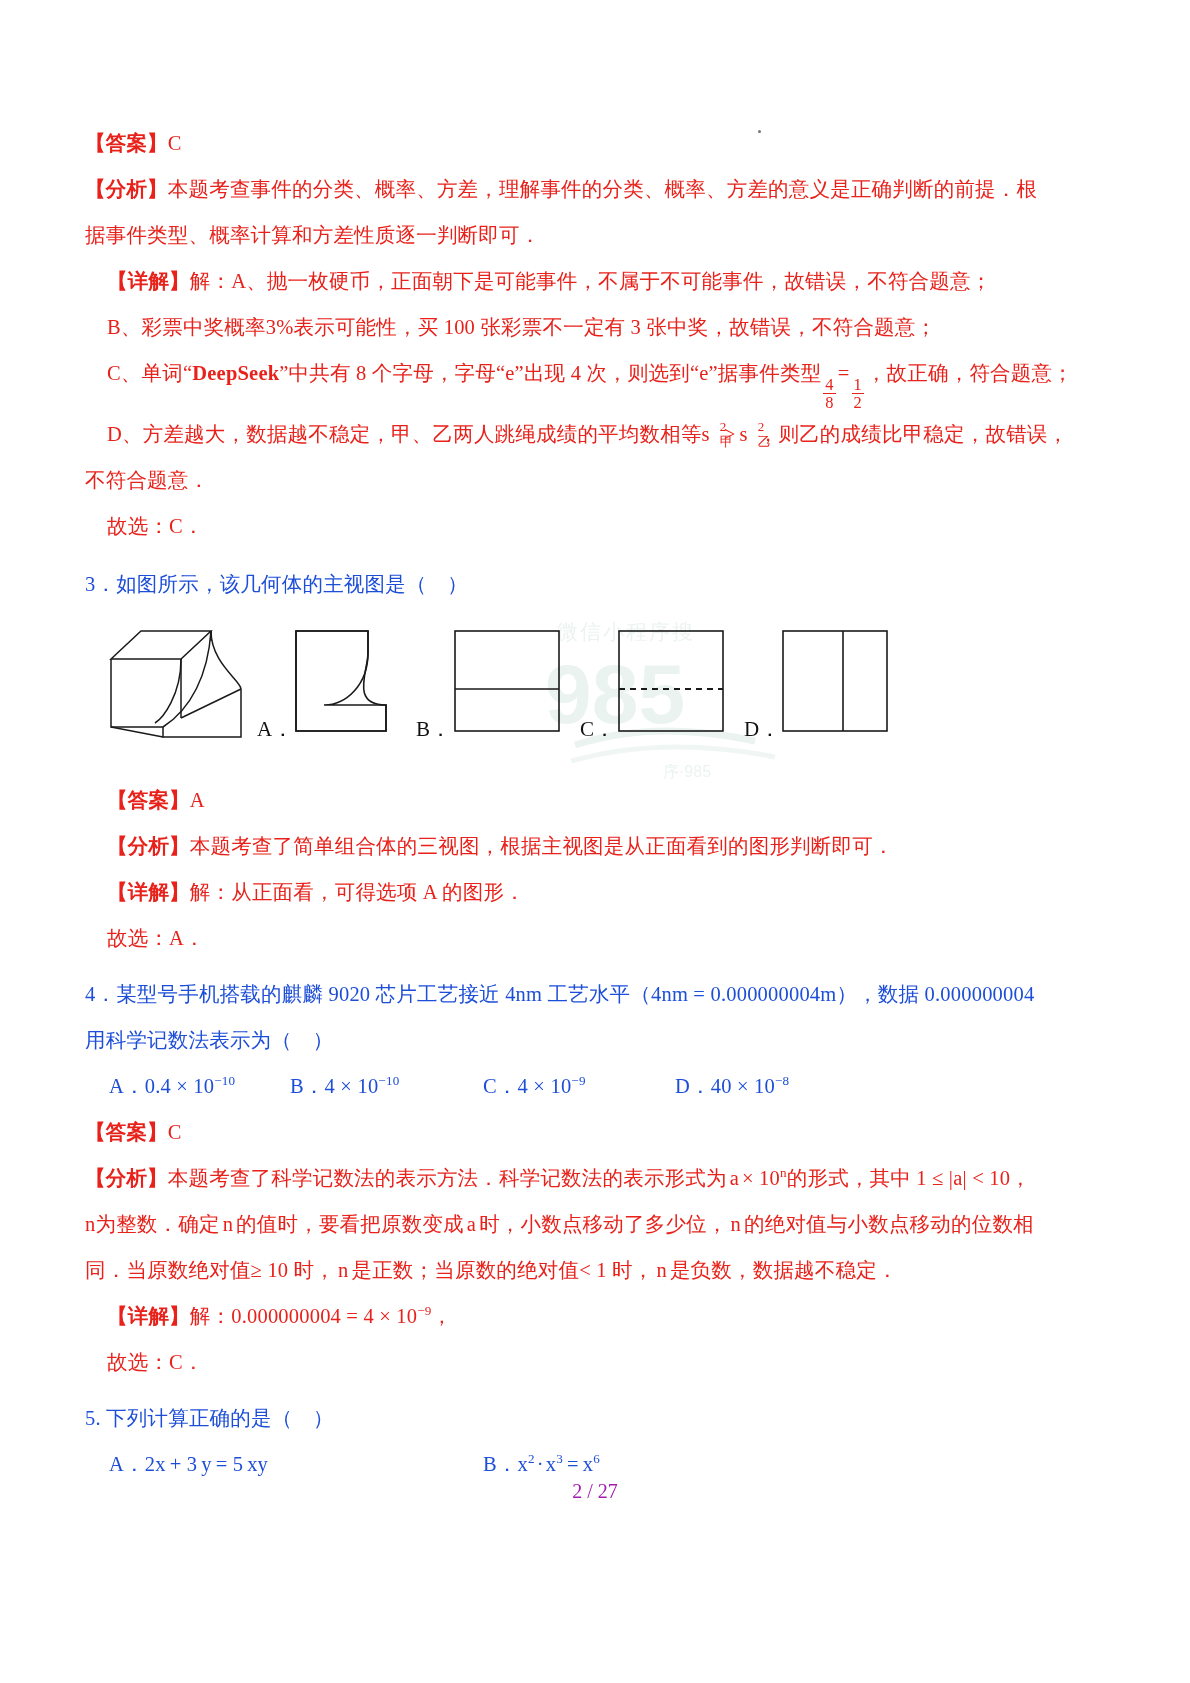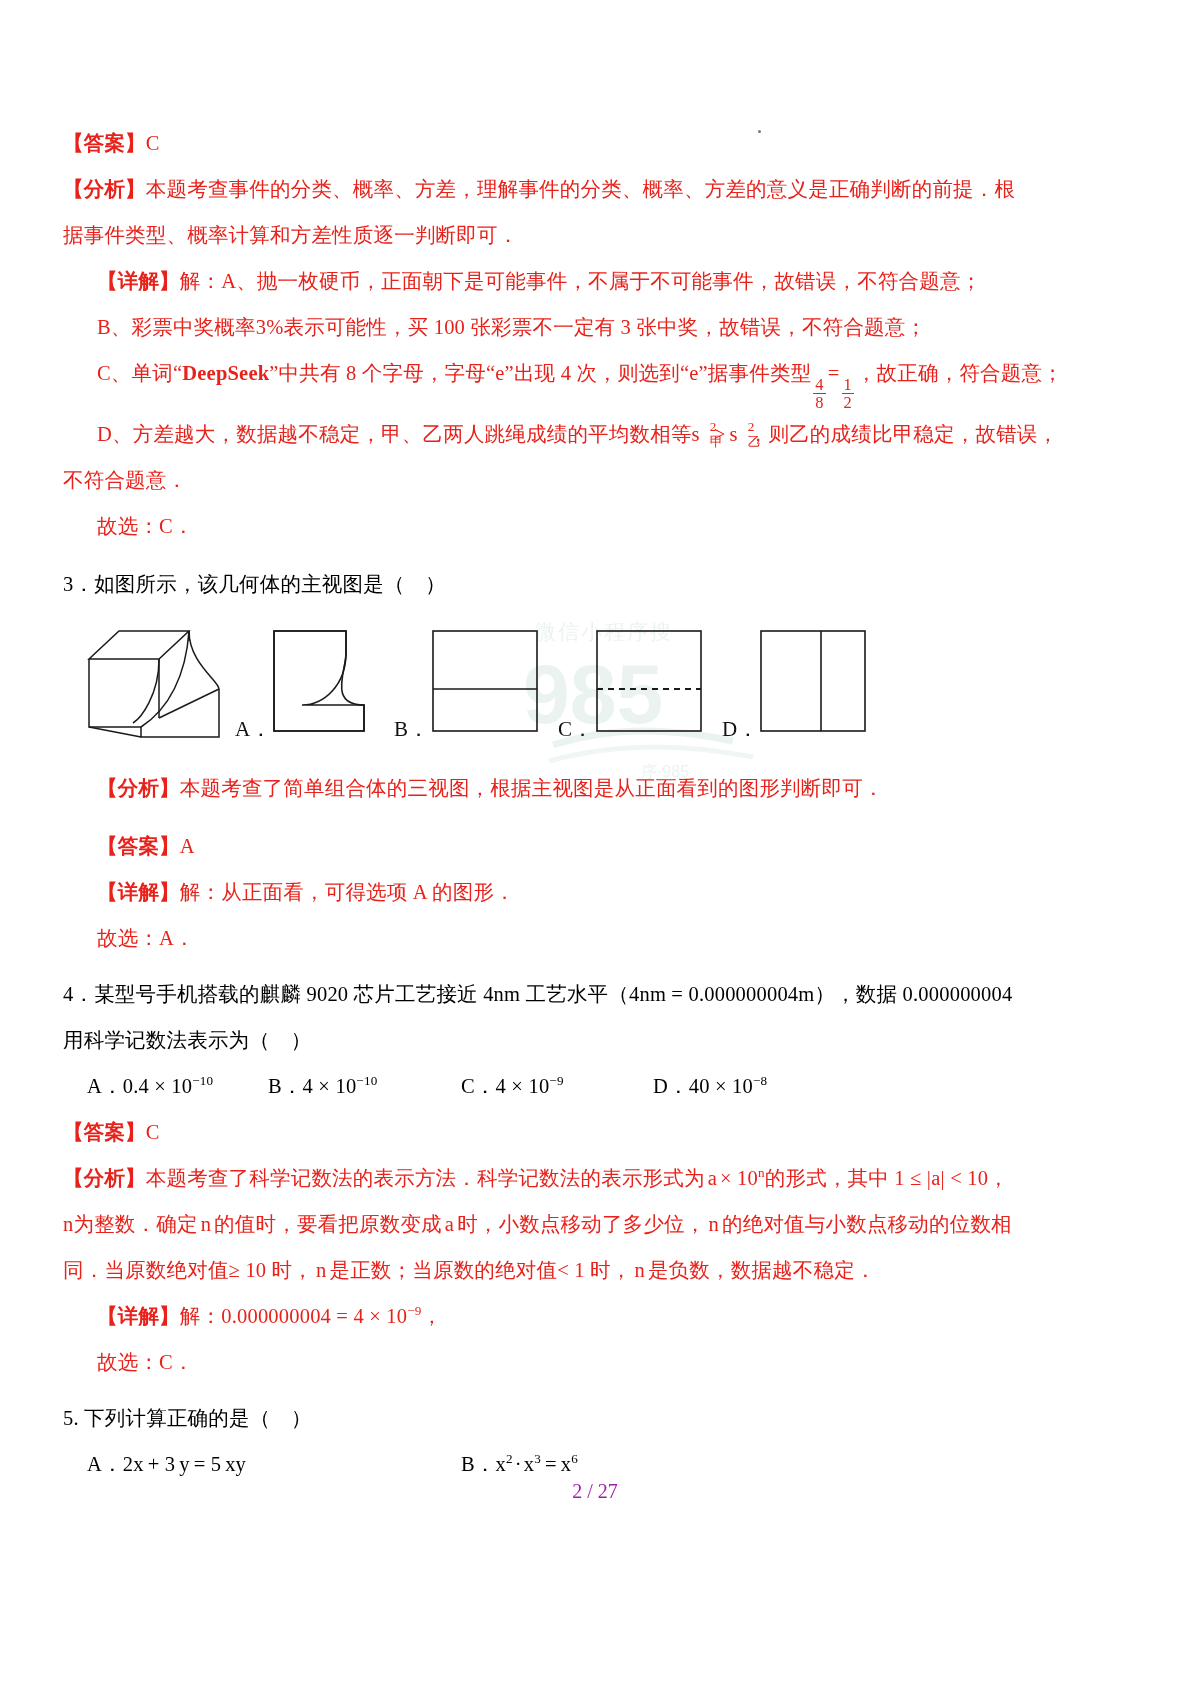--- a/index.html
+++ b/index.html
@@ -13,33 +13,33 @@
     position: relative;
     font-family: "Liberation Serif", "DejaVu Serif", serif;
     color: #000000;
     overflow: hidden;
   }
   .page {
     position: relative;
     width: 1190px;
     height: 1683px;
     box-sizing: border-box;
-    padding: 120px 85px 0 63px;
+    padding: 120px 85px 0 85px;
   }
   .red {
     color: #e8211a;
   }
   .line {
     font-size: 20.5px;
     line-height: 46px;
     white-space: nowrap;
     letter-spacing: 0.2px;
   }
-  .line.blk { color: #000000; }
-  .indent1 { margin-left: 34px; }
+  .line.blk { color: #1d4ed8; }
+  .indent1 { margin-left: 22px; }
   .tag { font-weight: bold; }
   i, .it { }
   sup {
     font-size: 0.64em;
     vertical-align: super;
     line-height: 0;
   }
   .frac {
     display: inline-flex;
     flex-direction: column;
@@ -206,25 +206,25 @@
     </svg>
 
     <div class="optlabel" style="left:659px;top:100px">D．</div>
 
     <svg width="115" height="130" viewBox="0 0 115 130" style="left:692px;top:8px">
       <rect x="6" y="8" width="104" height="100" fill="none" stroke="#1a1a1a" stroke-width="1.6"></rect>
       <line x1="66" y1="8" x2="66" y2="108" stroke="#1a1a1a" stroke-width="1.6"></line>
     </svg>
   </div>
 
-  <div class="line red indent1">
-    <span class="tag">【分析】</span><span>本题考查了简单组合体的三视图，根据主视图是从正面看到的图形判断即可．</span>
-  </div>
   <div class="line red indent1" style="margin-top:12px">
     <span class="tag">【答案】</span><span>A</span>
+  </div>
+  <div class="line red indent1">
+    <span class="tag">【分析】</span><span>本题考查了简单组合体的三视图，根据主视图是从正面看到的图形判断即可．</span>
   </div>
   <div class="line red indent1">
     <span class="tag">【详解】</span><span>解：从正面看，可得选项 A 的图形．</span>
   </div>
   <div class="line red indent1">
     <span>故选：A．</span>
   </div>
 
   <div class="line blk" style="margin-top:10px">
     <span>4．</span><span>某型号手机搭载的麒麟 9020 芯片工艺接近 4nm 工艺水平（4nm = 0.000000004m），数据 0.000000004</span>

